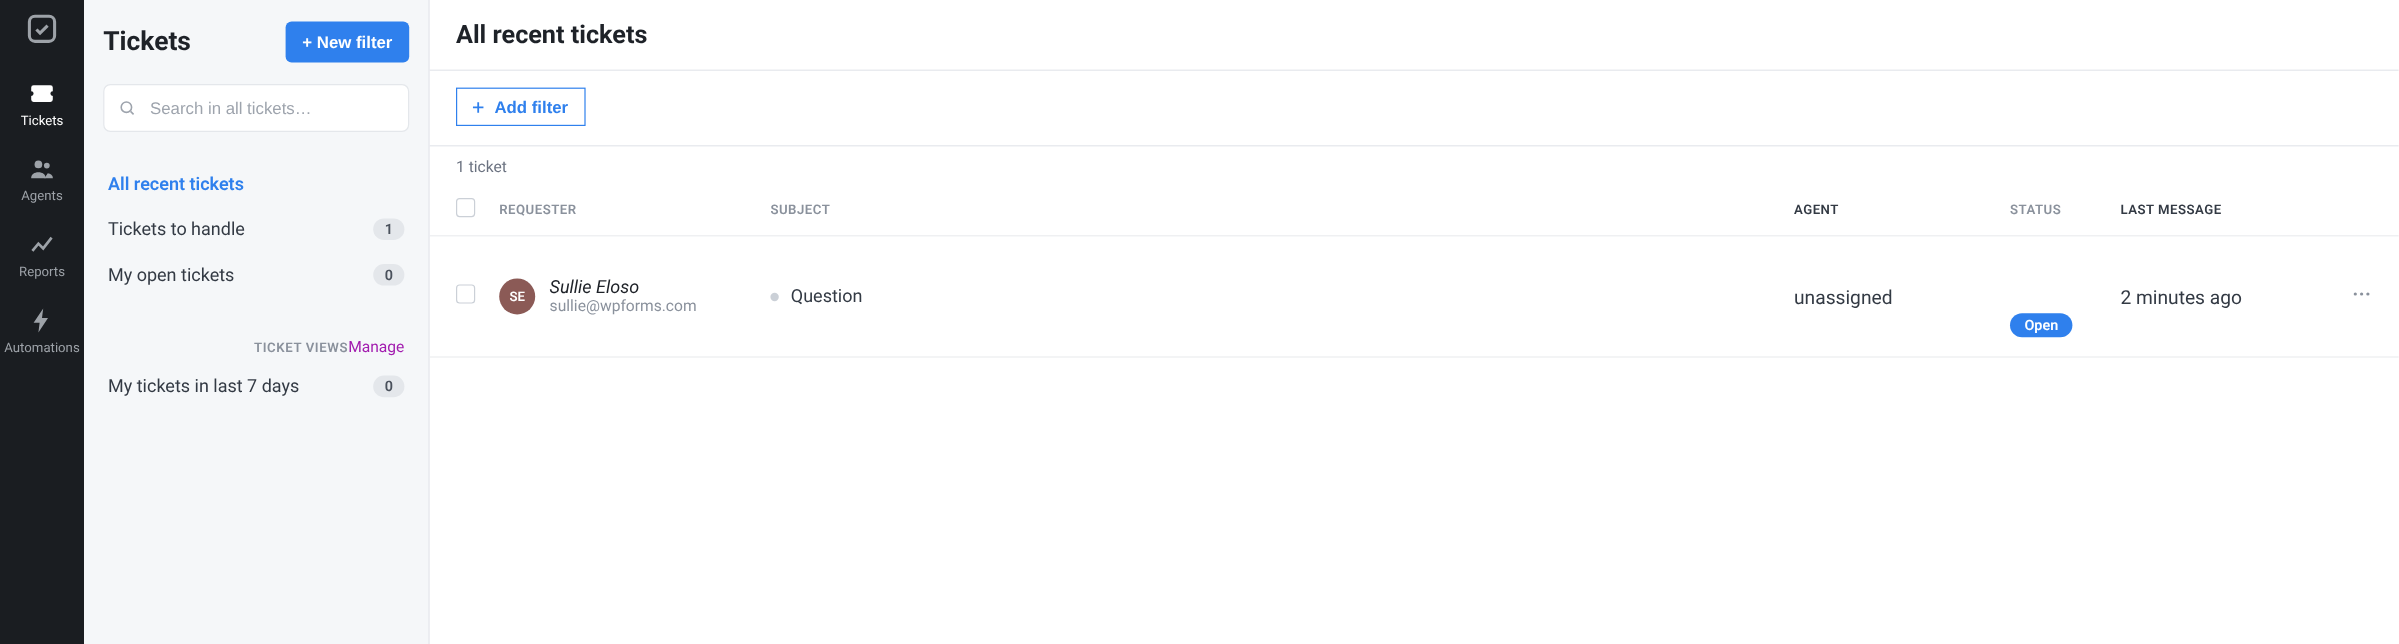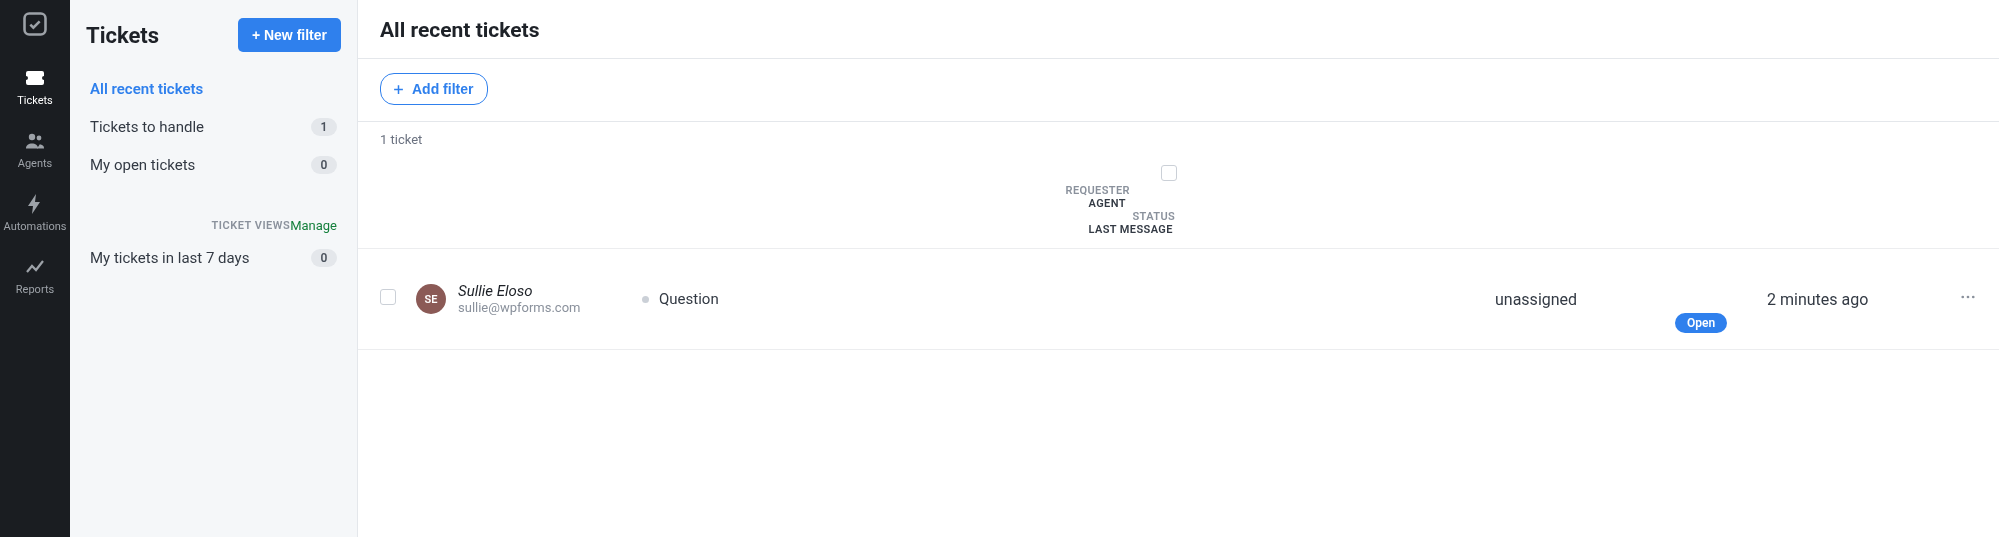--- a/index.html
+++ b/index.html
@@ -134,21 +134,21 @@
   }
   .section-label {
     font-size: 11px;
     letter-spacing: .5px;
     font-weight: 600;
     color: #8a919c;
     text-transform: uppercase;
   }
   .section-action {
     font-size: 13px;
-    color: #15803d;
+    color: #a21caf;
     cursor: pointer;
   }
   .section-info {
     width: 18px;
     height: 18px;
     border: 1.5px solid #b1b7c0;
     border-radius: 50%;
     display: flex;
     align-items: center;
     justify-content: center;
@@ -177,21 +177,21 @@
     padding: 14px 22px 16px;
     border-bottom: 1px solid #e4e7eb;
   }
   .btn-outline {
     display: inline-flex;
     align-items: center;
     gap: 6px;
     border: 1px solid #2f80ed;
     color: #2f80ed;
     background: #fff;
-    border-radius: 14px;
+    border-radius: 0;
     padding: 7px 14px 7px 10px;
     font-size: 14px;
     font-weight: 600;
     cursor: pointer;
   }
   .btn-outline svg { width: 15px; height: 15px; }
   .count-line {
     padding: 10px 22px 6px;
     font-size: 13px;
     color: #6b7280;
@@ -202,21 +202,20 @@
     align-items: center;
     padding: 12px 22px;
     border-bottom: 1px solid #ecedef;
   }
   .table-head {
     font-size: 11px;
     letter-spacing: .4px;
     font-weight: 600;
     color: #8a919c;
     text-transform: uppercase;
-    flex-direction: column;
   }
   .col-check { width: 36px; flex-shrink:0; }
   .col-requester { width: 226px; flex-shrink:0; display:flex; align-items:center; gap:12px; }
   .col-subject { flex: 1; display:flex; align-items:center; gap:10px; }
   .col-agent { width: 180px; flex-shrink:0; color:#333a44; }
   .col-status { width: 92px; flex-shrink:0; }
   .col-last { width: 180px; flex-shrink:0; color:#333a44; }
   .col-actions { width: 30px; flex-shrink:0; text-align:right; color:#8a919c; cursor:pointer; }
   .checkbox {
     width: 16px; height: 16px;
@@ -276,37 +275,46 @@
     <div class="rail-item">
       <svg viewBox="0 0 24 24" fill="currentColor">
           <circle cx="9" cy="8" r="3.2"></circle>
           <circle cx="16" cy="9" r="2.4"></circle>
           <path d="M3 19c0-2.7 2.7-4.5 6-4.5s6 1.8 6 4.5v.5H3V19z"></path>
           <path d="M14 19.5h7V19c0-2-1.8-3.5-4.2-3.7"></path>
         </svg>
       <span class="rail-label">Agents</span>
     </div>
     <div class="rail-item">
+      <svg viewBox="0 0 24 24" fill="none" stroke="currentColor" stroke-width="2.2">
+          <path d="M4 17l5-6 4 4 7-9"></path>
+        </svg>
+      <span class="rail-label">Reports</span>
+    </div>
+    <div class="rail-item">
       <svg viewBox="0 0 24 24" fill="currentColor">
           <path d="M13 2 5 14h5l-1 8 8-12h-5l1-8z"></path>
         </svg>
       <span class="rail-label">Automations</span>
-    </div>
-    <div class="rail-item">
-      <svg viewBox="0 0 24 24" fill="none" stroke="currentColor" stroke-width="2.2">
-          <path d="M4 17l5-6 4 4 7-9"></path>
-        </svg>
-      <span class="rail-label">Reports</span>
     </div>
   </nav>
 
   <aside class="sidebar">
     <div class="sidebar-header">
       <h1 class="sidebar-title">Tickets</h1>
       <button class="btn-primary">+ New filter</button>
+    </div>
+    <div class="search-wrap">
+      <span class="search-icon">
+        <svg viewBox="0 0 24 24" fill="none" stroke="currentColor" stroke-width="2">
+            <circle cx="11" cy="11" r="6.5"></circle>
+            <path d="M20 20l-3.8-3.8"></path>
+          </svg>
+      </span>
+      <input class="search-input" placeholder="Search in all tickets…" style="">
     </div>
 
     <ul class="nav-list">
       <li class="nav-item active">
         <span>All recent tickets</span>
       </li>
       <li class="nav-item">
         <span>Tickets to handle</span>
         <span class="count-pill">1</span>
       </li>
@@ -341,20 +349,21 @@
           </svg>
         <span>Add filter</span>
       </button>
     </div>
 
     <div class="count-line">1 ticket</div>
 
     <div class="table-head">
       <div class="col-check"><span class="checkbox"></span></div>
       <div class="col-requester">REQUESTER</div>
+      <div class="col-subject">SUBJECT</div>
       <div class="col-agent">AGENT</div>
       <div class="col-status">STATUS</div>
       <div class="col-last">LAST MESSAGE</div>
       <div class="col-actions"></div>
     </div>
 
     <div class="table-row">
       <div class="col-check"><span class="checkbox"></span></div>
       <div class="col-requester">
         <div class="avatar">SE</div>

